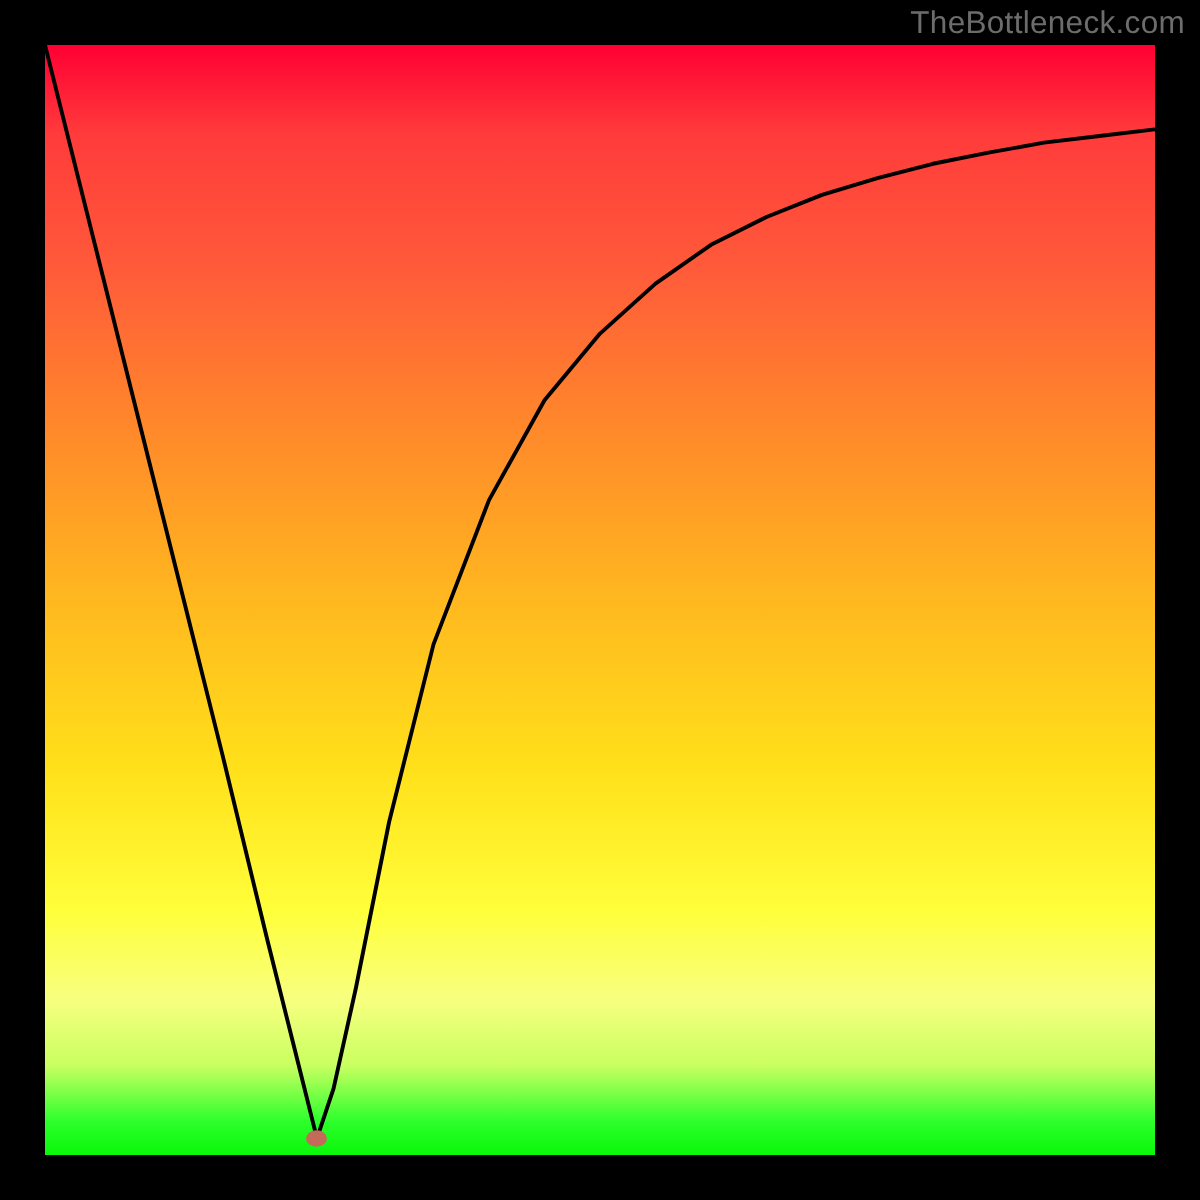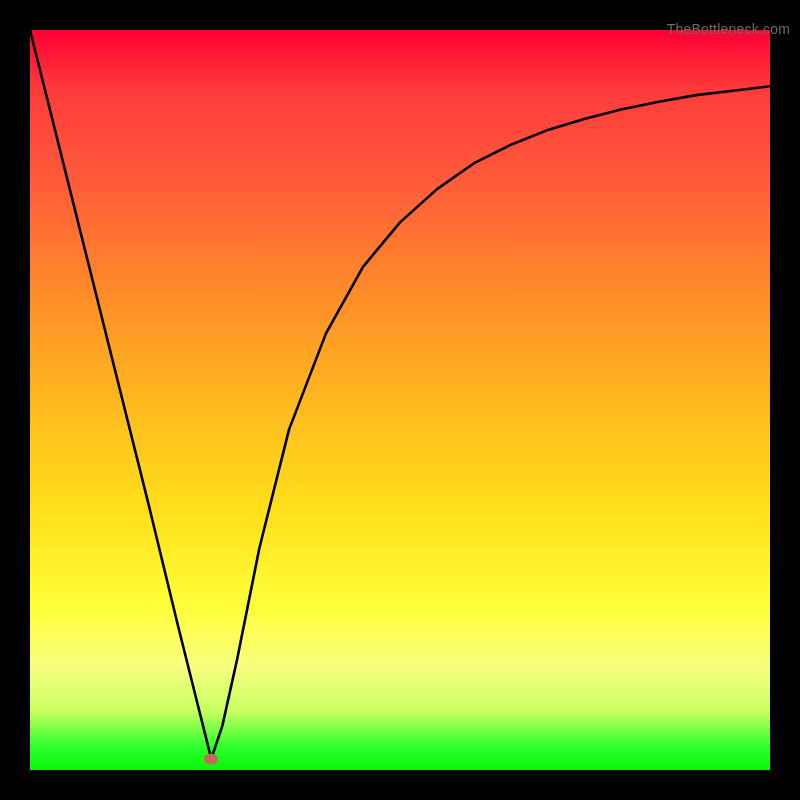--- a/index.html
+++ b/index.html
@@ -49,24 +49,24 @@
   .marker {
     position: absolute;
     width: 14px;
     height: 11px;
     border-radius: 50% / 50%;
     background: #c36a59;
     transform: translate(-50%, -50%);
   }
   .watermark {
     position: absolute;
-    top: 21px;
+    top: 4px;
     right: 10px;
     color: #6c6c6c;
-    font-size: 14px;
+    font-size: 21px;
     letter-spacing: 0.2px;
     user-select: none;
     margin-left: 44px;
   }
 </style>
 </head>
 <body>
 
 <div class="frame">
 

